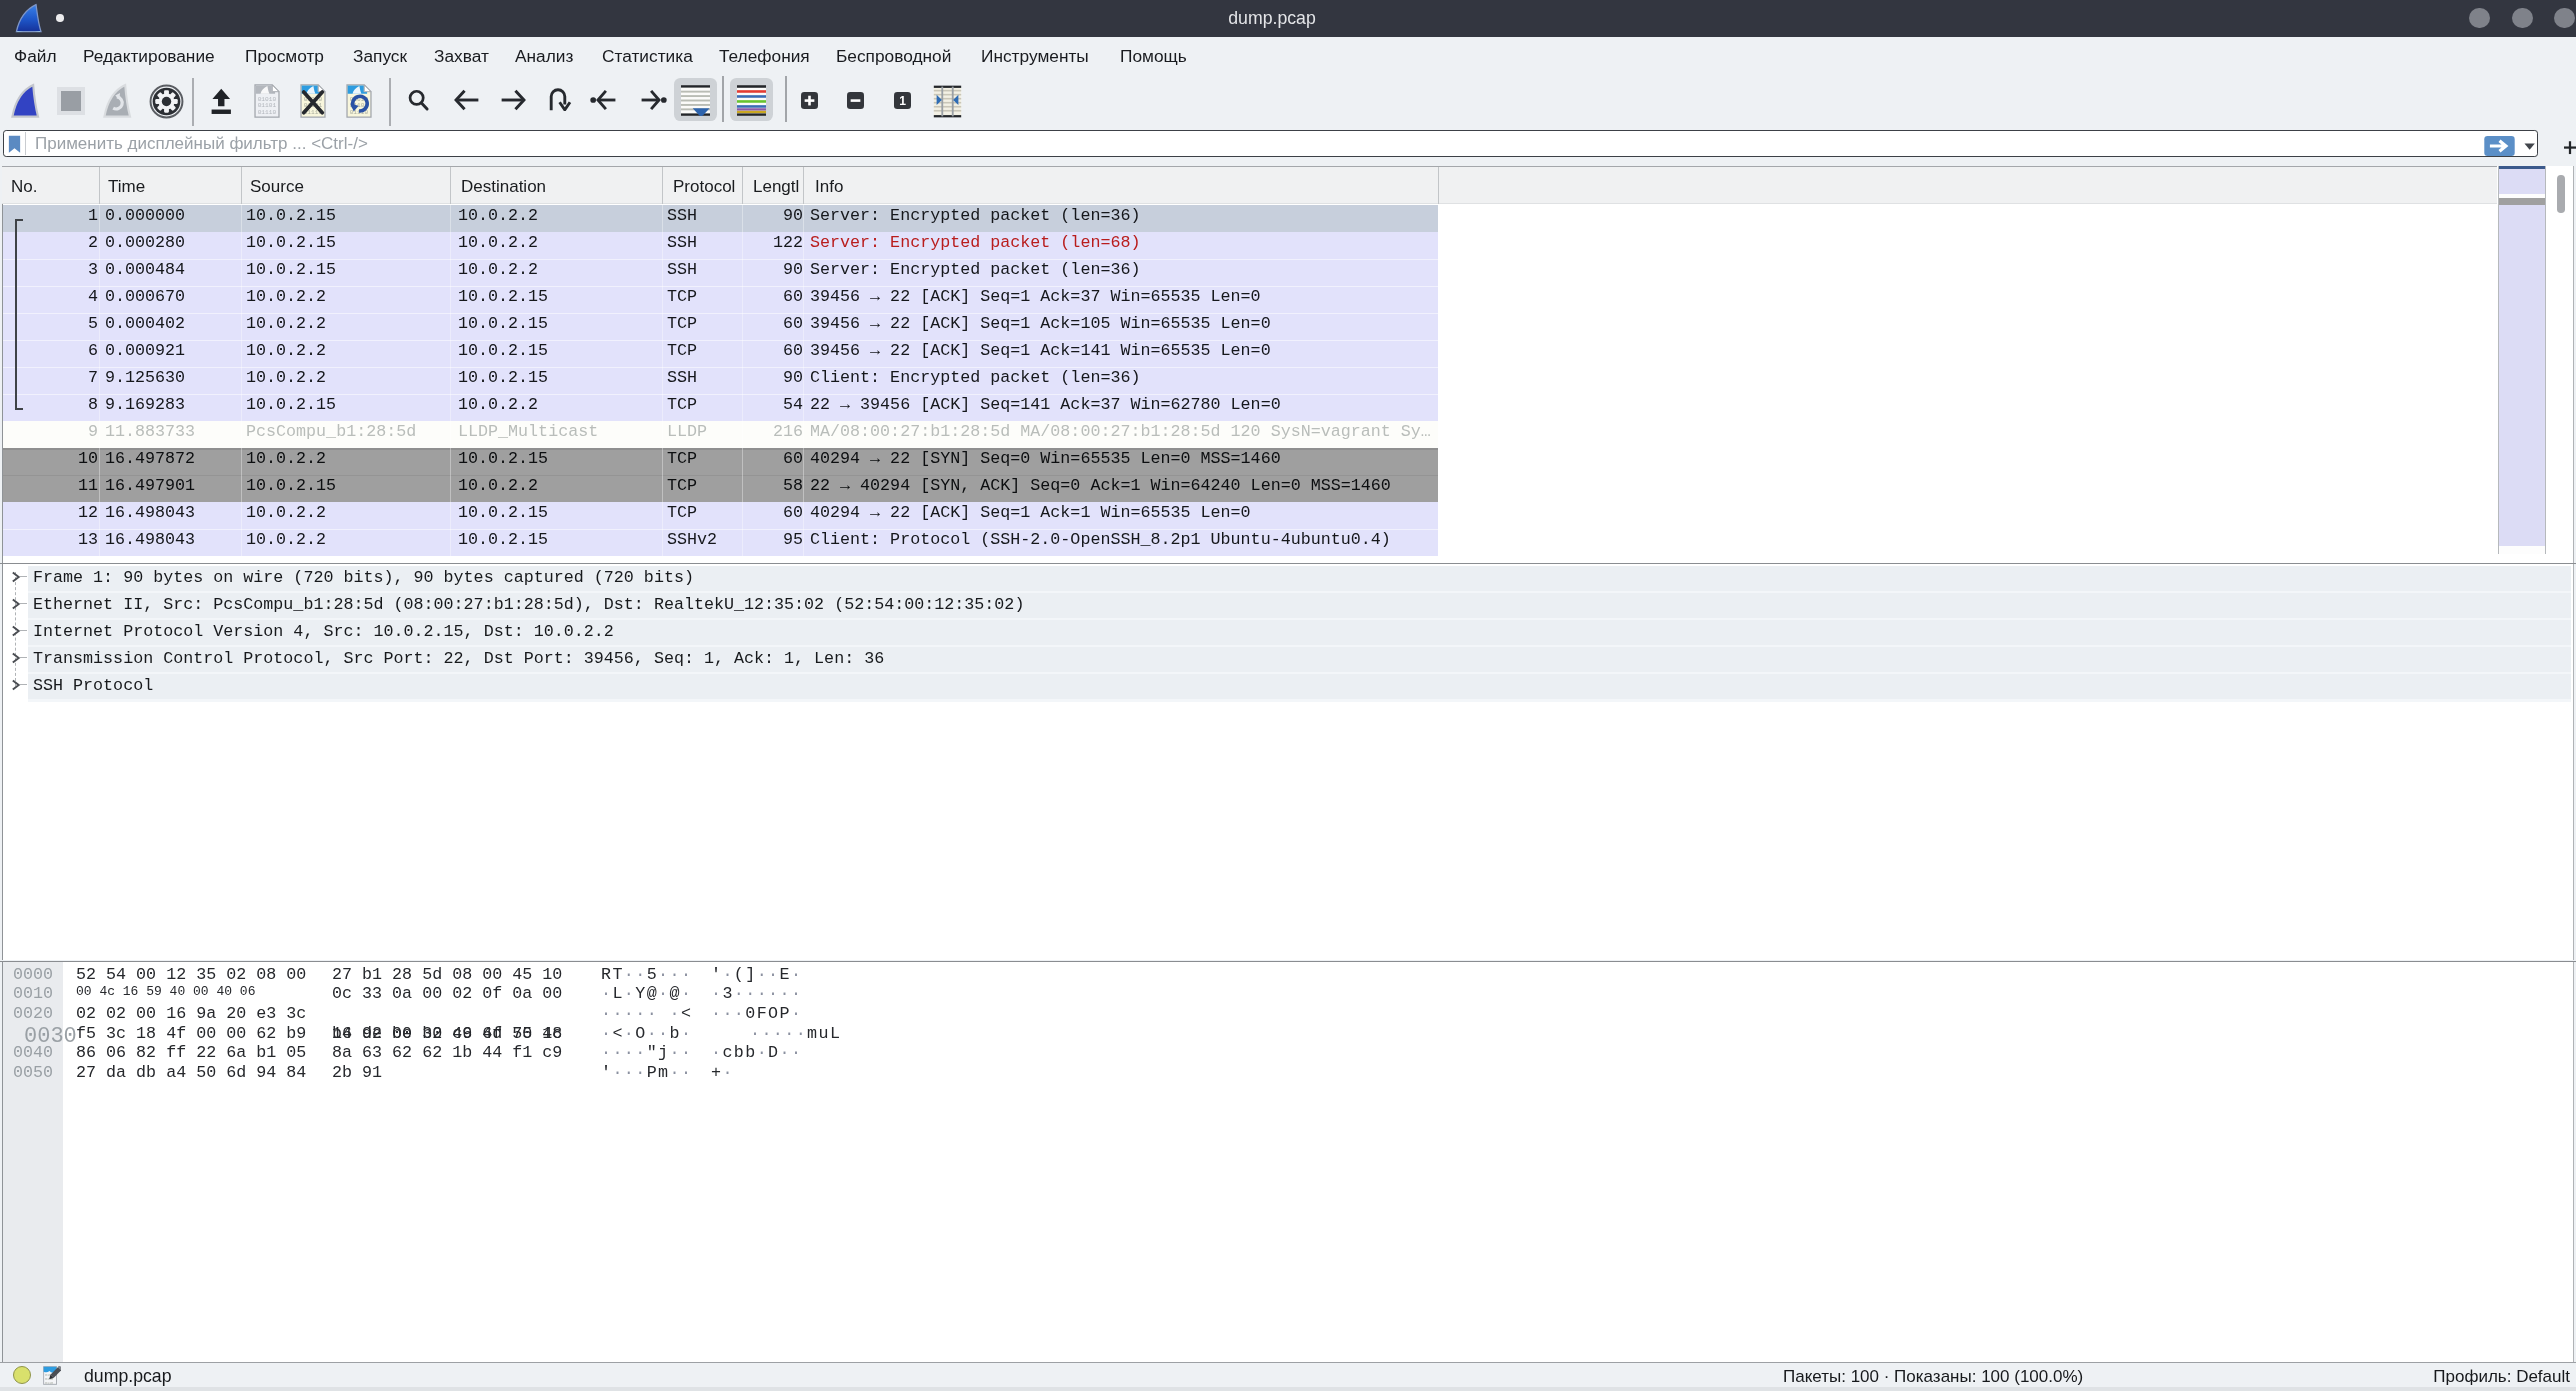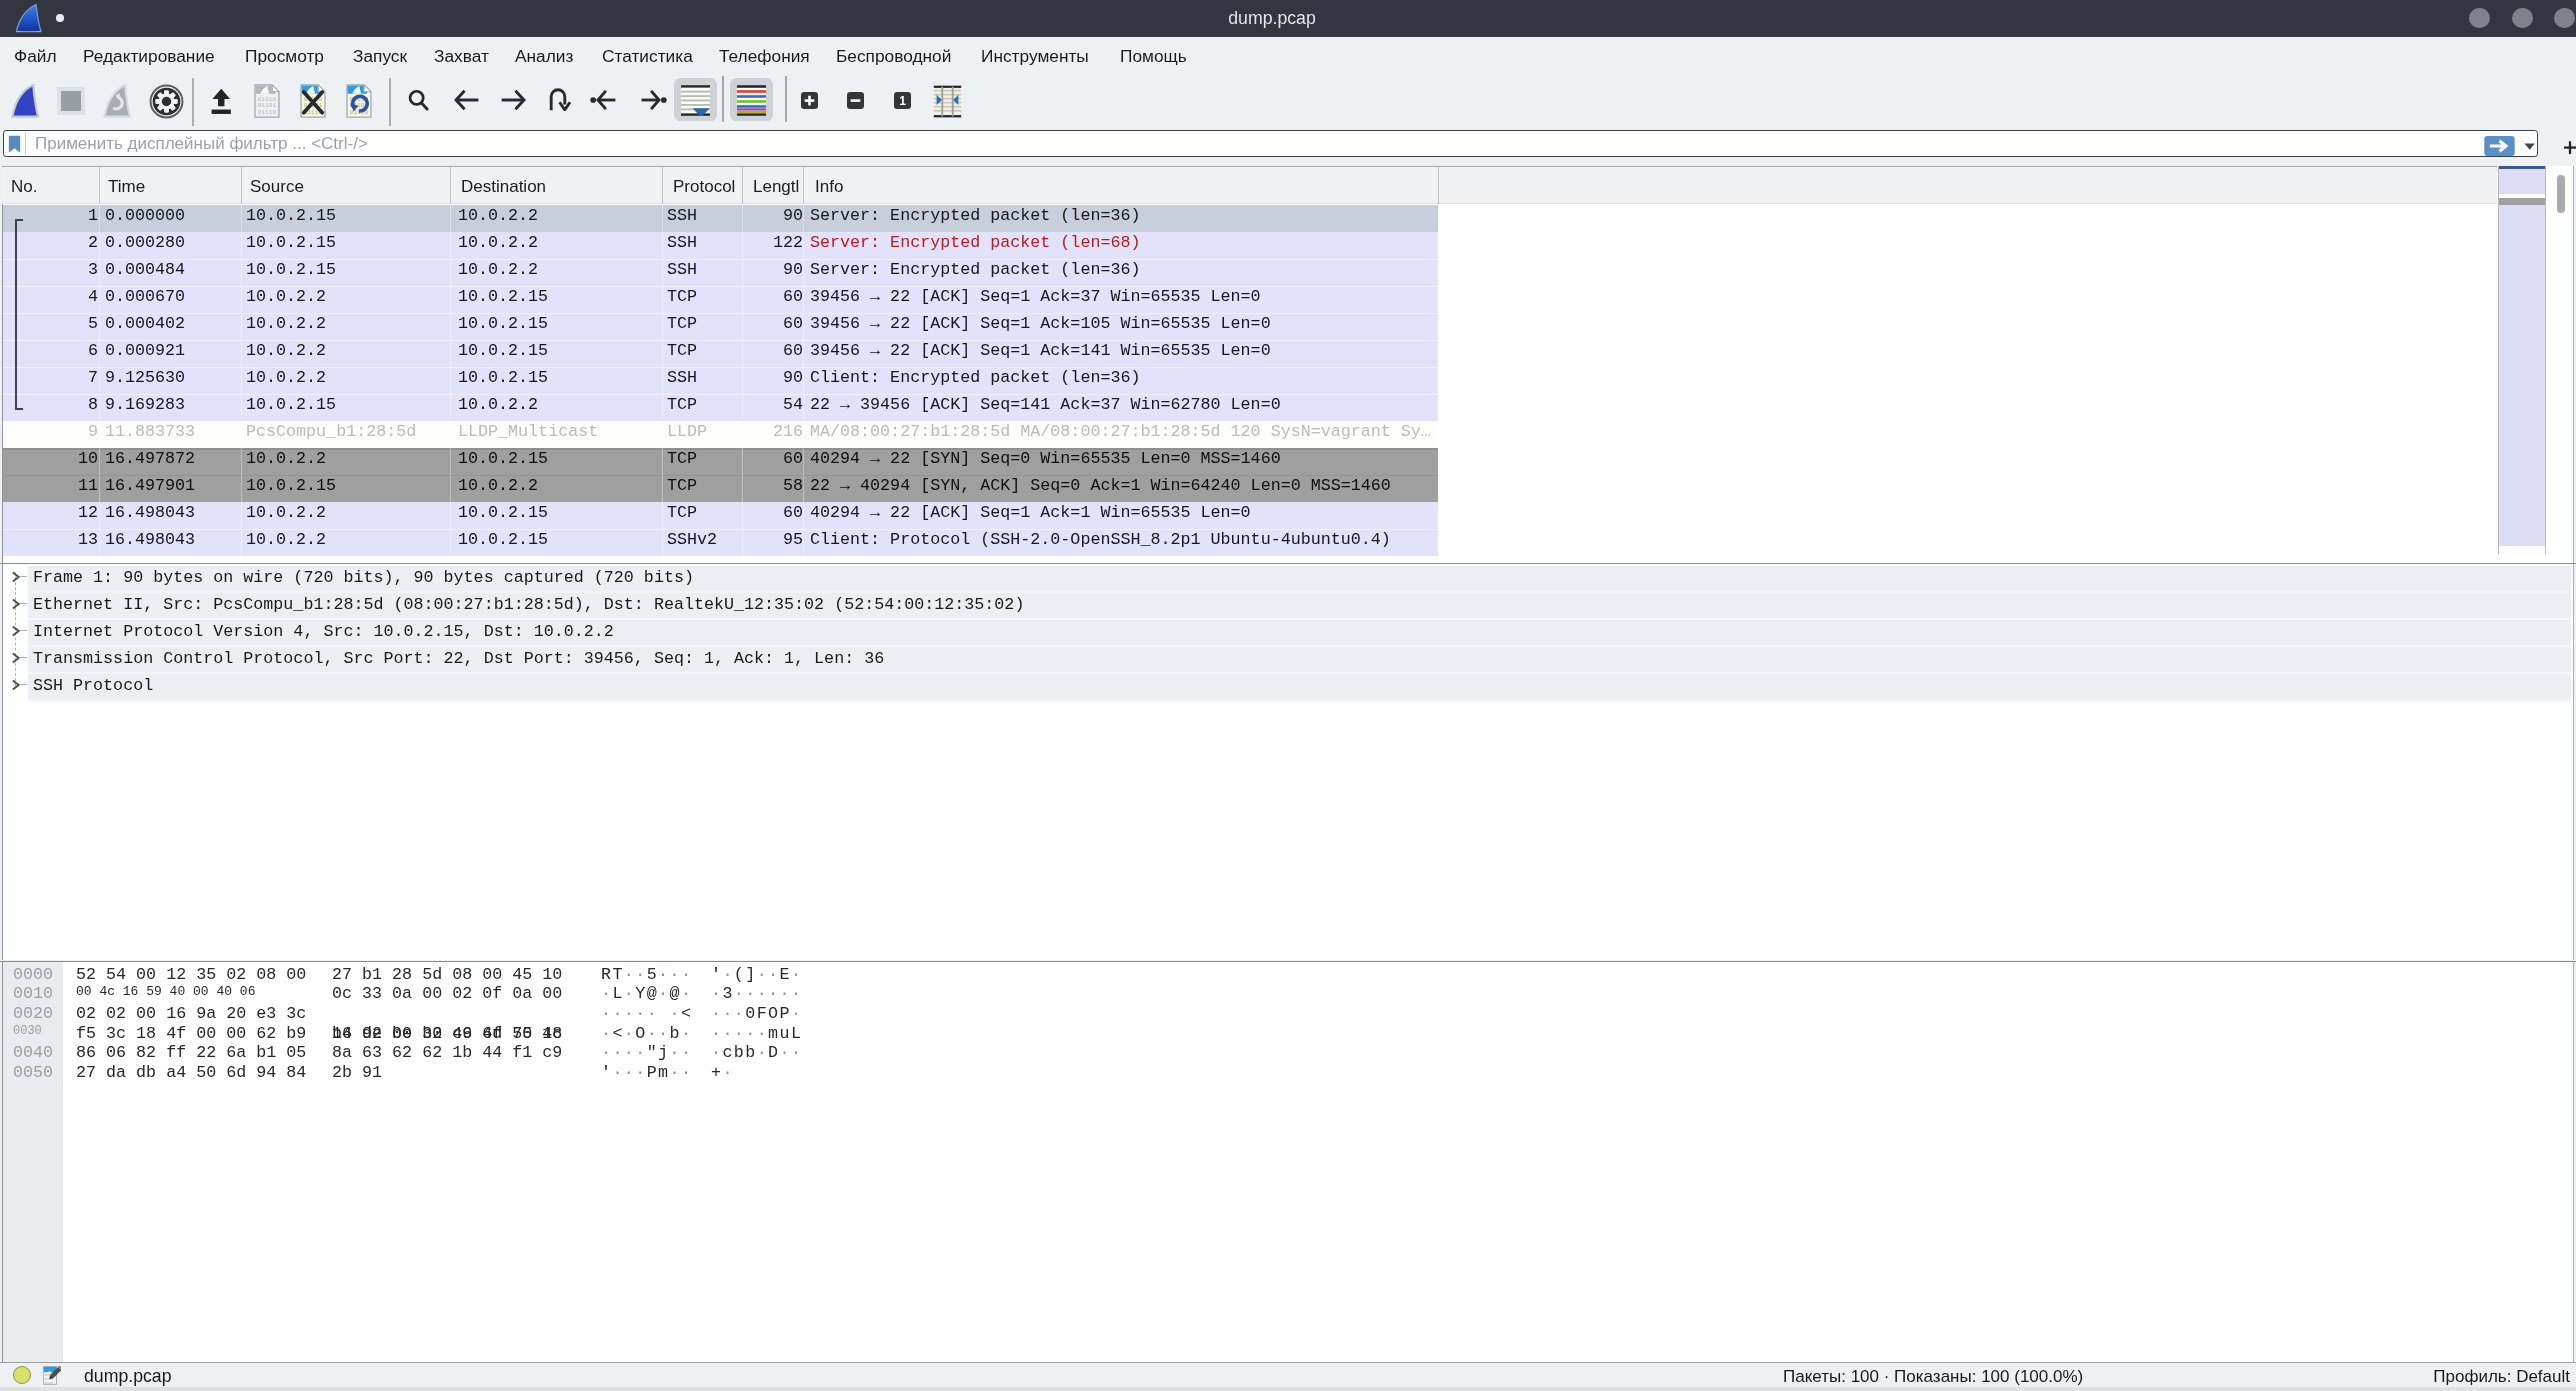--- a/index.html
+++ b/index.html
@@ -412,25 +412,25 @@
 <div class="abs mono" style="left:13px;top:984px;font-size:16.7px;color:#9aa0a5;">0010</div>
 <div class="abs mono" style="left:76px;top:984px;font-size:13px;color:#26282c;">00 4c 16 59 40 00 40 06</div>
 <div class="abs mono" style="left:332px;top:984px;font-size:16.7px;color:#26282c;">0c 33 0a 00 02 0f 0a 00</div>
 <div class="abs mono" style="left:601px;top:984px;font-size:16.7px;letter-spacing:1.4px;color:#26282c;"><span style="color:#8b91a0">·</span>L<span style="color:#8b91a0">·</span>Y@<span style="color:#8b91a0">·</span>@<span style="color:#8b91a0">·</span></div>
 <div class="abs mono" style="left:711px;top:984px;font-size:16.7px;letter-spacing:1.4px;color:#26282c;"><span style="color:#8b91a0">·</span>3<span style="color:#8b91a0">······</span></div>
 <div class="abs mono" style="left:13px;top:1004px;font-size:16.7px;color:#9aa0a5;">0020</div>
 <div class="abs mono" style="left:76px;top:1004px;font-size:16.7px;color:#26282c;">02 02 00 16 9a 20 e3 3c</div>
 <div class="abs mono" style="left:332px;top:1004px;font-size:16.7px;color:#26282c;margin-top:20px;">16 9e 00 30 46 4f 50 18</div>
 <div class="abs mono" style="left:601px;top:1004px;font-size:16.7px;letter-spacing:1.4px;color:#26282c;"><span style="color:#8b91a0">·····</span> <span style="color:#8b91a0">·</span>&lt;</div>
 <div class="abs mono" style="left:711px;top:1004px;font-size:16.7px;letter-spacing:1.4px;color:#26282c;"><span style="color:#8b91a0">···</span>0FOP<span style="color:#8b91a0">·</span></div>
-<div class="abs mono" style="left:13px;top:1024px;font-size:12px;color:#9aa0a5;">0030</div>
+<div class="abs mono" style="left:24px;top:1024px;font-size:22px;color:#9aa0a5;">0030</div>
 <div class="abs mono" style="left:76px;top:1024px;font-size:16.7px;color:#26282c;">f5 3c 18 4f 00 00 62 b9</div>
 <div class="abs mono" style="left:332px;top:1024px;font-size:16.7px;color:#26282c;">b4 d2 be b2 c9 6d 75 4c</div>
 <div class="abs mono" style="left:601px;top:1024px;font-size:16.7px;letter-spacing:1.4px;color:#26282c;"><span style="color:#8b91a0">·</span>&lt;<span style="color:#8b91a0">·</span>O<span style="color:#8b91a0">··</span>b<span style="color:#8b91a0">·</span></div>
-<div class="abs mono" style="left:711px;top:1024px;font-size:16.7px;letter-spacing:1.4px;color:#26282c;"><span style="color:#8b91a0">·····</span>muL</div>
+<div class="abs mono" style="left:750px;top:1024px;font-size:16.7px;letter-spacing:1.4px;color:#26282c;"><span style="color:#8b91a0">·····</span>muL</div>
 <div class="abs mono" style="left:13px;top:1043px;font-size:16.7px;color:#9aa0a5;">0040</div>
 <div class="abs mono" style="left:76px;top:1043px;font-size:16.7px;color:#26282c;">86 06 82 ff 22 6a b1 05</div>
 <div class="abs mono" style="left:332px;top:1043px;font-size:16.7px;color:#26282c;">8a 63 62 62 1b 44 f1 c9</div>
 <div class="abs mono" style="left:601px;top:1043px;font-size:16.7px;letter-spacing:1.4px;color:#26282c;"><span style="color:#8b91a0">····</span>"j<span style="color:#8b91a0">··</span></div>
 <div class="abs mono" style="left:711px;top:1043px;font-size:16.7px;letter-spacing:1.4px;color:#26282c;"><span style="color:#8b91a0">·</span>cbb<span style="color:#8b91a0">·</span>D<span style="color:#8b91a0">··</span></div>
 <div class="abs mono" style="left:13px;top:1063px;font-size:16.7px;color:#9aa0a5;">0050</div>
 <div class="abs mono" style="left:76px;top:1063px;font-size:16.7px;color:#26282c;">27 da db a4 50 6d 94 84</div>
 <div class="abs mono" style="left:332px;top:1063px;font-size:16.7px;color:#26282c;">2b 91</div>
 <div class="abs mono" style="left:601px;top:1063px;font-size:16.7px;letter-spacing:1.4px;color:#26282c;">'<span style="color:#8b91a0">···</span>Pm<span style="color:#8b91a0">··</span></div>
 <div class="abs mono" style="left:711px;top:1063px;font-size:16.7px;letter-spacing:1.4px;color:#26282c;">+<span style="color:#8b91a0">·</span></div>

